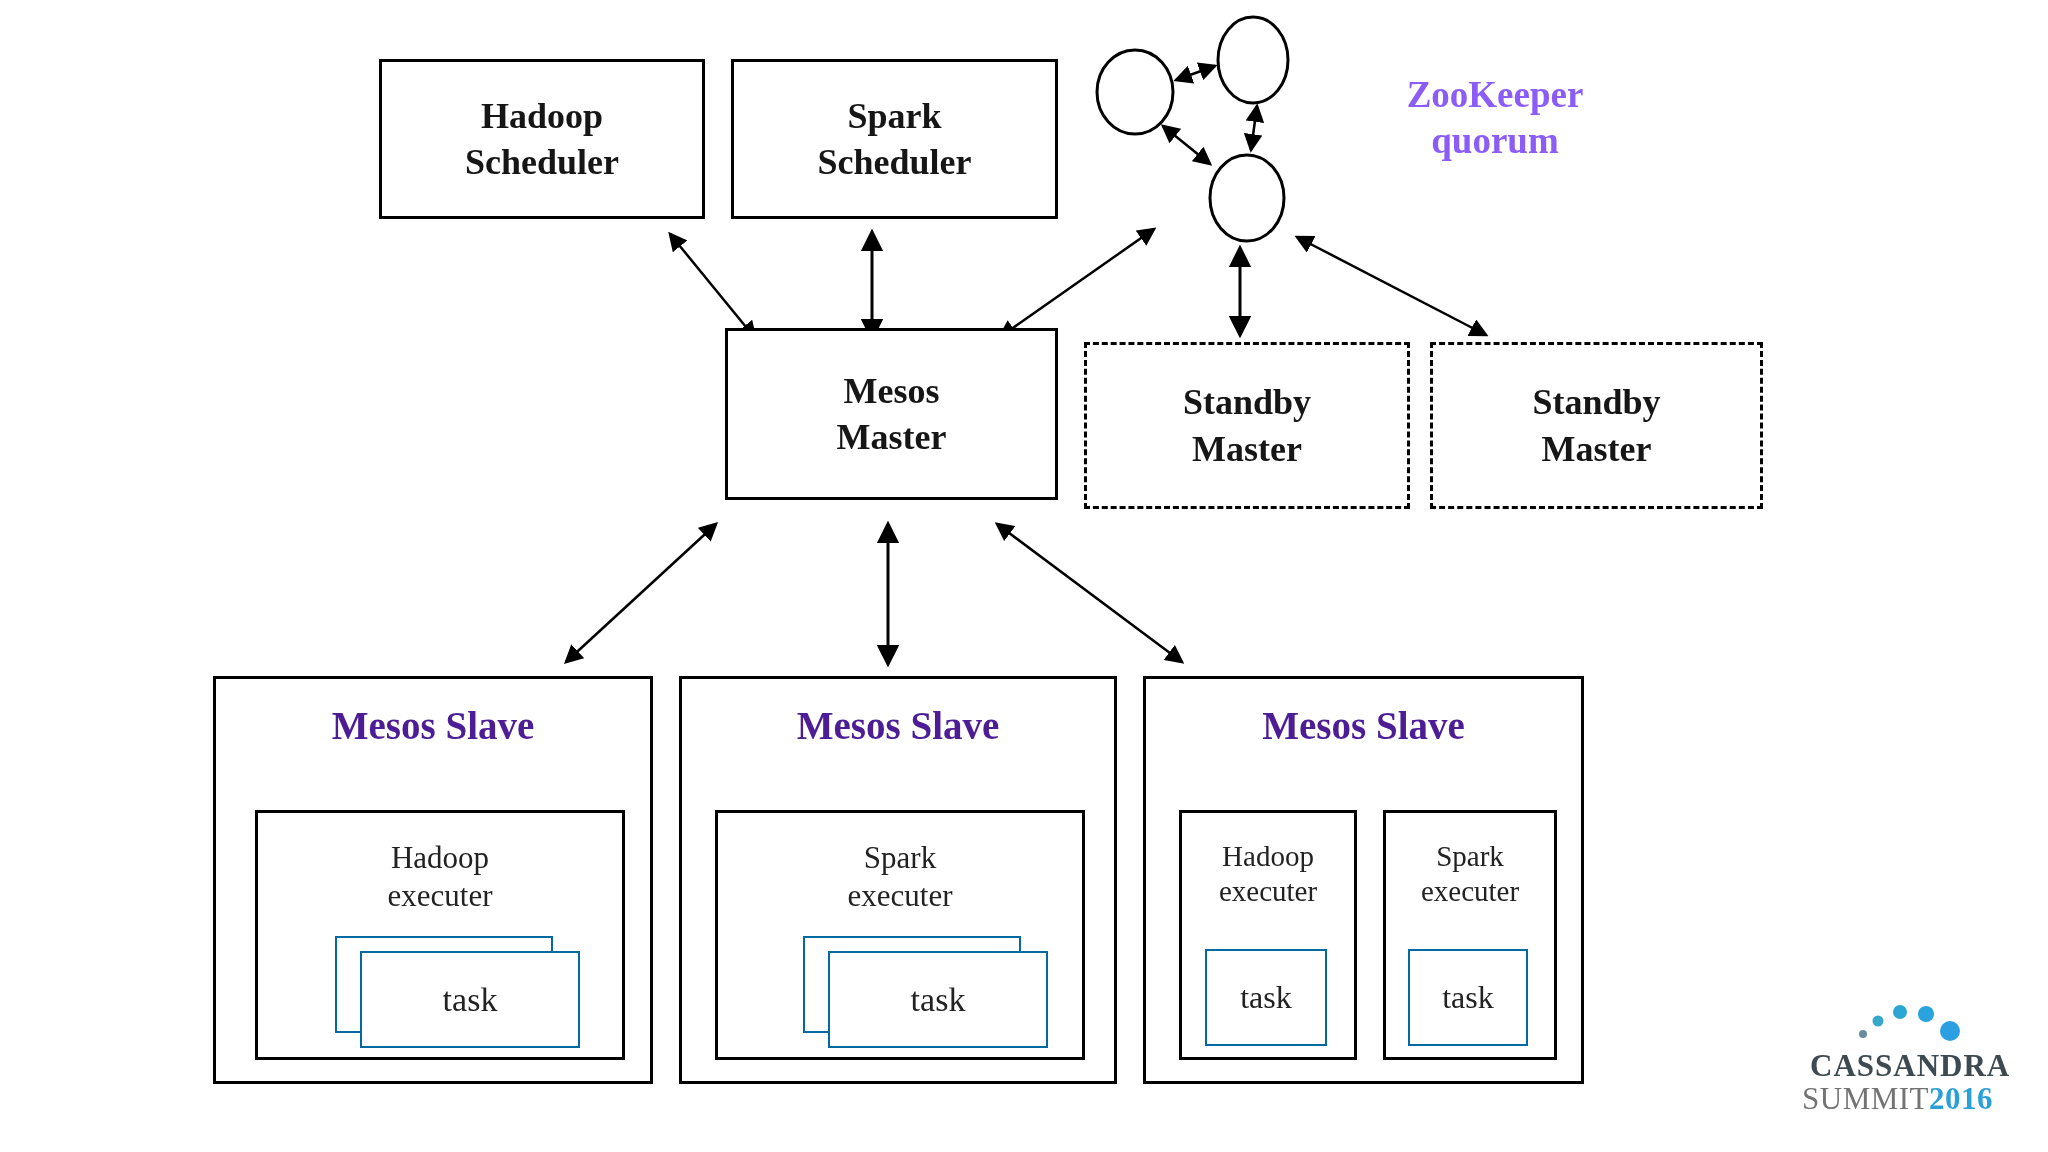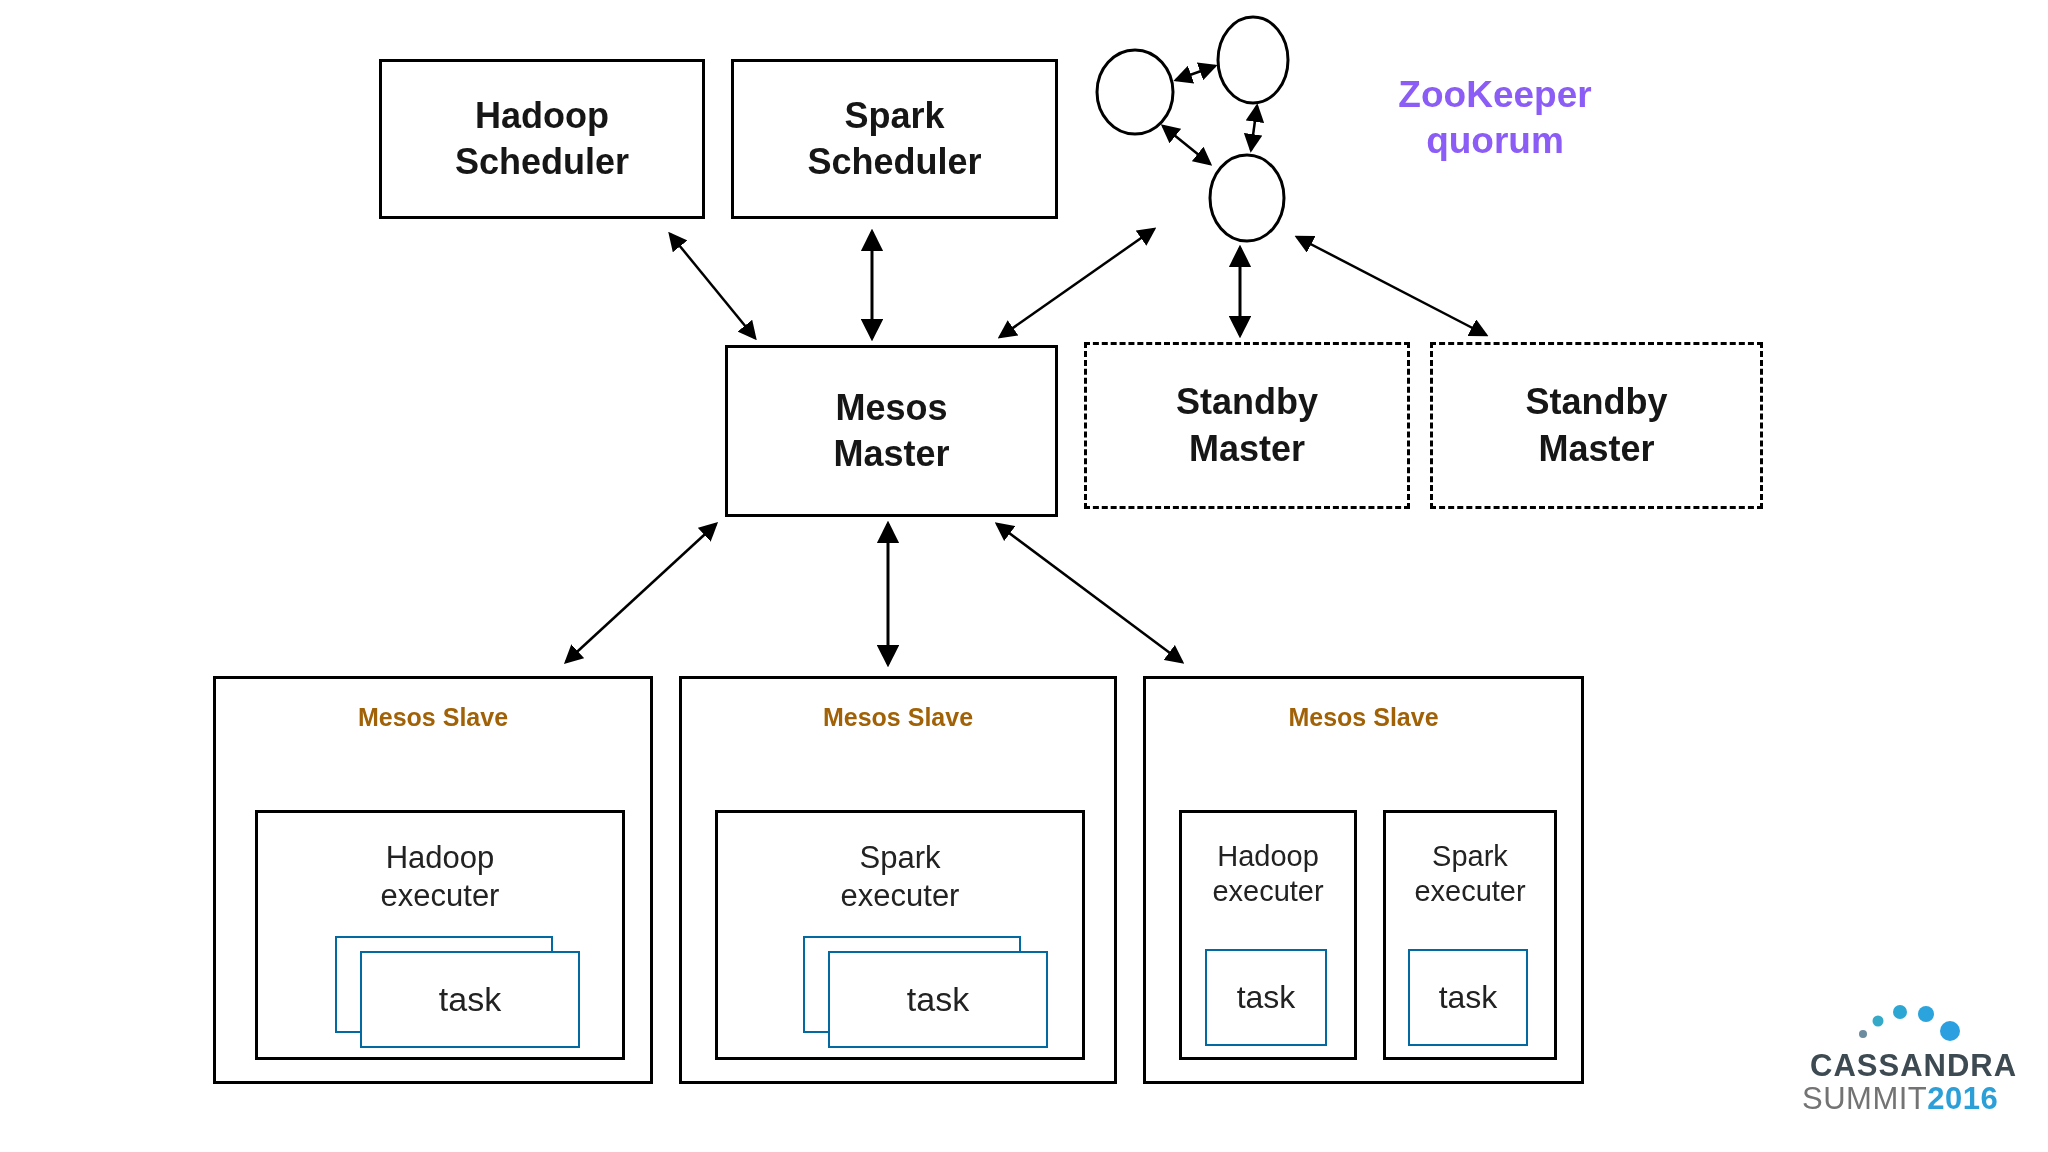--- a/index.html
+++ b/index.html
@@ -1,30 +1,30 @@
 <!DOCTYPE html>
 <html><head>
 <meta charset="utf-8">
 <style>
   html,body{margin:0;padding:0;background:#ffffff;}
   .stage{
     position:relative;width:2048px;height:1152px;background:#ffffff;overflow:hidden;
-    font-family:Liberation Sans, sans-serif;color:#111111;
+    font-family:Liberation Serif, serif;color:#111111;
   }
   .layer{position:absolute;left:0;top:0;width:2048px;height:1152px;}
   .node{
     position:absolute;display:flex;align-items:center;justify-content:center;
     border:3px solid #000;background:#ffffff;box-sizing:border-box;text-align:center;
   }
   .node .lbl{white-space:pre-line;font-weight:bold;font-size:36px;line-height:1.28;color:#161616;}
   .dashed{border-style:dashed;}
   .slave{align-items:flex-start;}
   .slave-title{
     position:absolute;left:0;right:0;top:24px;
-    font-weight:bold;font-size:25px;color:#a16207;
+    font-weight:bold;font-size:39px;color:#4c1d95;
   }
   .executor{
     position:absolute;border:3px solid #000;background:#fff;box-sizing:border-box;
   }
   .exec-lbl{
     position:absolute;left:0;right:0;top:26px;text-align:center;white-space:pre-line;
     font-size:31px;line-height:1.22;color:#222;font-weight:400;
   }
   .task{
     position:absolute;border:2px solid #0369a1;background:#fff;box-sizing:border-box;
@@ -88,21 +88,21 @@
 Scheduler</div>
   </div>
   <div class="node" style="left:731px;top:59px;width:327px;height:160px;">
     <div class="lbl">Spark
 Scheduler</div>
   </div>
 
   <div class="zk-label">ZooKeeper
 quorum</div>
 
-  <div class="node" style="left:725px;top:345px;width:333px;height:172px;">
+  <div class="node" style="left:725px;top:328px;width:333px;height:172px;">
     <div class="lbl">Mesos
 Master</div>
   </div>
   <div class="node dashed" style="left:1084px;top:342px;width:326px;height:167px;">
     <div class="lbl">Standby
 Master</div>
   </div>
   <div class="node dashed" style="left:1430px;top:342px;width:333px;height:167px;">
     <div class="lbl">Standby
 Master</div>

